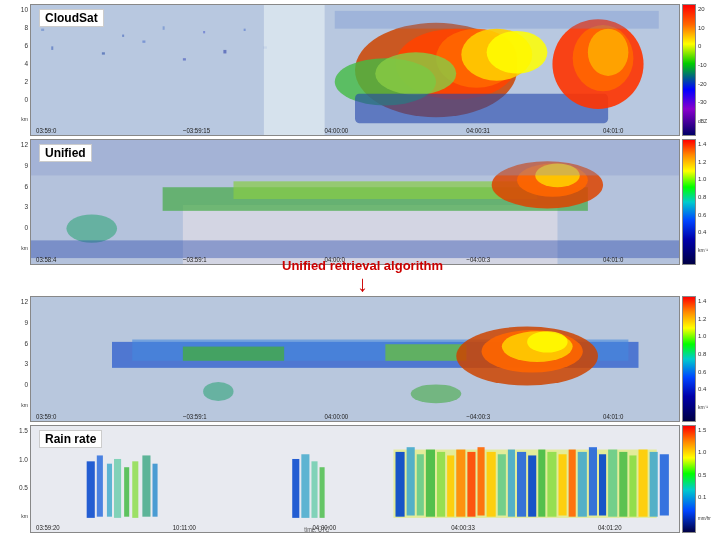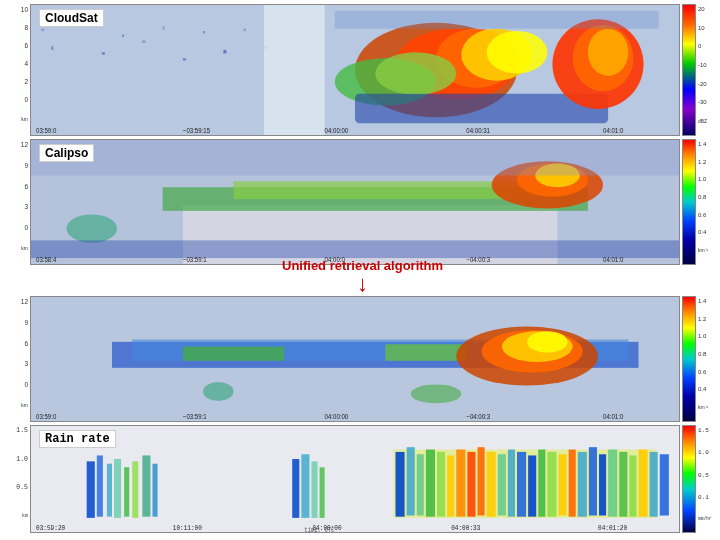--- a/index.html
+++ b/index.html
@@ -232,21 +232,21 @@
     <div class="panel-row" style="height: 100%;">
       <div class="y-axis-left" style="width:28px;">
         <span class="y-label">12</span>
         <span class="y-label">9</span>
         <span class="y-label">6</span>
         <span class="y-label">3</span>
         <span class="y-label">0</span>
         <span class="y-label" style="font-size:5px;">km</span>
       </div>
       <div class="plot-area">
-        <div class="panel-label">Calipso</div>
+        <div class="panel-label">Unified</div>
         <svg class="plot-svg" viewBox="0 0 640 105" preserveAspectRatio="none" xmlns="http://www.w3.org/2000/svg">
           <rect width="640" height="105" fill="#c0cce0"></rect>
 
           <rect x="0" y="0" width="640" height="105" fill="#a8b8d8" opacity="0.5"></rect>
 
           <rect x="150" y="55" width="370" height="50" fill="#d8d8e4" opacity="0.85"></rect>
 
           <rect x="130" y="40" width="420" height="20" fill="#44aa44" opacity="0.7"></rect>
           <rect x="200" y="35" width="300" height="15" fill="#88cc44" opacity="0.7"></rect>
 
@@ -334,21 +334,21 @@
         <span class="tick-label">1.2</span>
         <span class="tick-label">1.0</span>
         <span class="tick-label">0.8</span>
         <span class="tick-label">0.6</span>
         <span class="tick-label">0.4</span>
         <span class="tick-label" style="font-size:5px;">km⁻¹</span>
       </div>
     </div>
   </div>
 
-  <div class="panel-wrapper" style="flex: 0.9; font-family: Liberation Mono, monospace;">
+  <div class="panel-wrapper" style="flex: 0.9;">
     <div class="panel-row" style="height: 100%;">
       <div class="y-axis-left" style="width:28px;">
         <span class="y-label">1.5</span>
         <span class="y-label">1.0</span>
         <span class="y-label">0.5</span>
         <span class="y-label" style="font-size:5px;">km</span>
       </div>
       <div class="plot-area" style="background:#e8e8f0;">
         <div class="panel-label">Rain rate</div>
         <svg class="plot-svg" viewBox="0 0 640 90" preserveAspectRatio="none" xmlns="http://www.w3.org/2000/svg">

